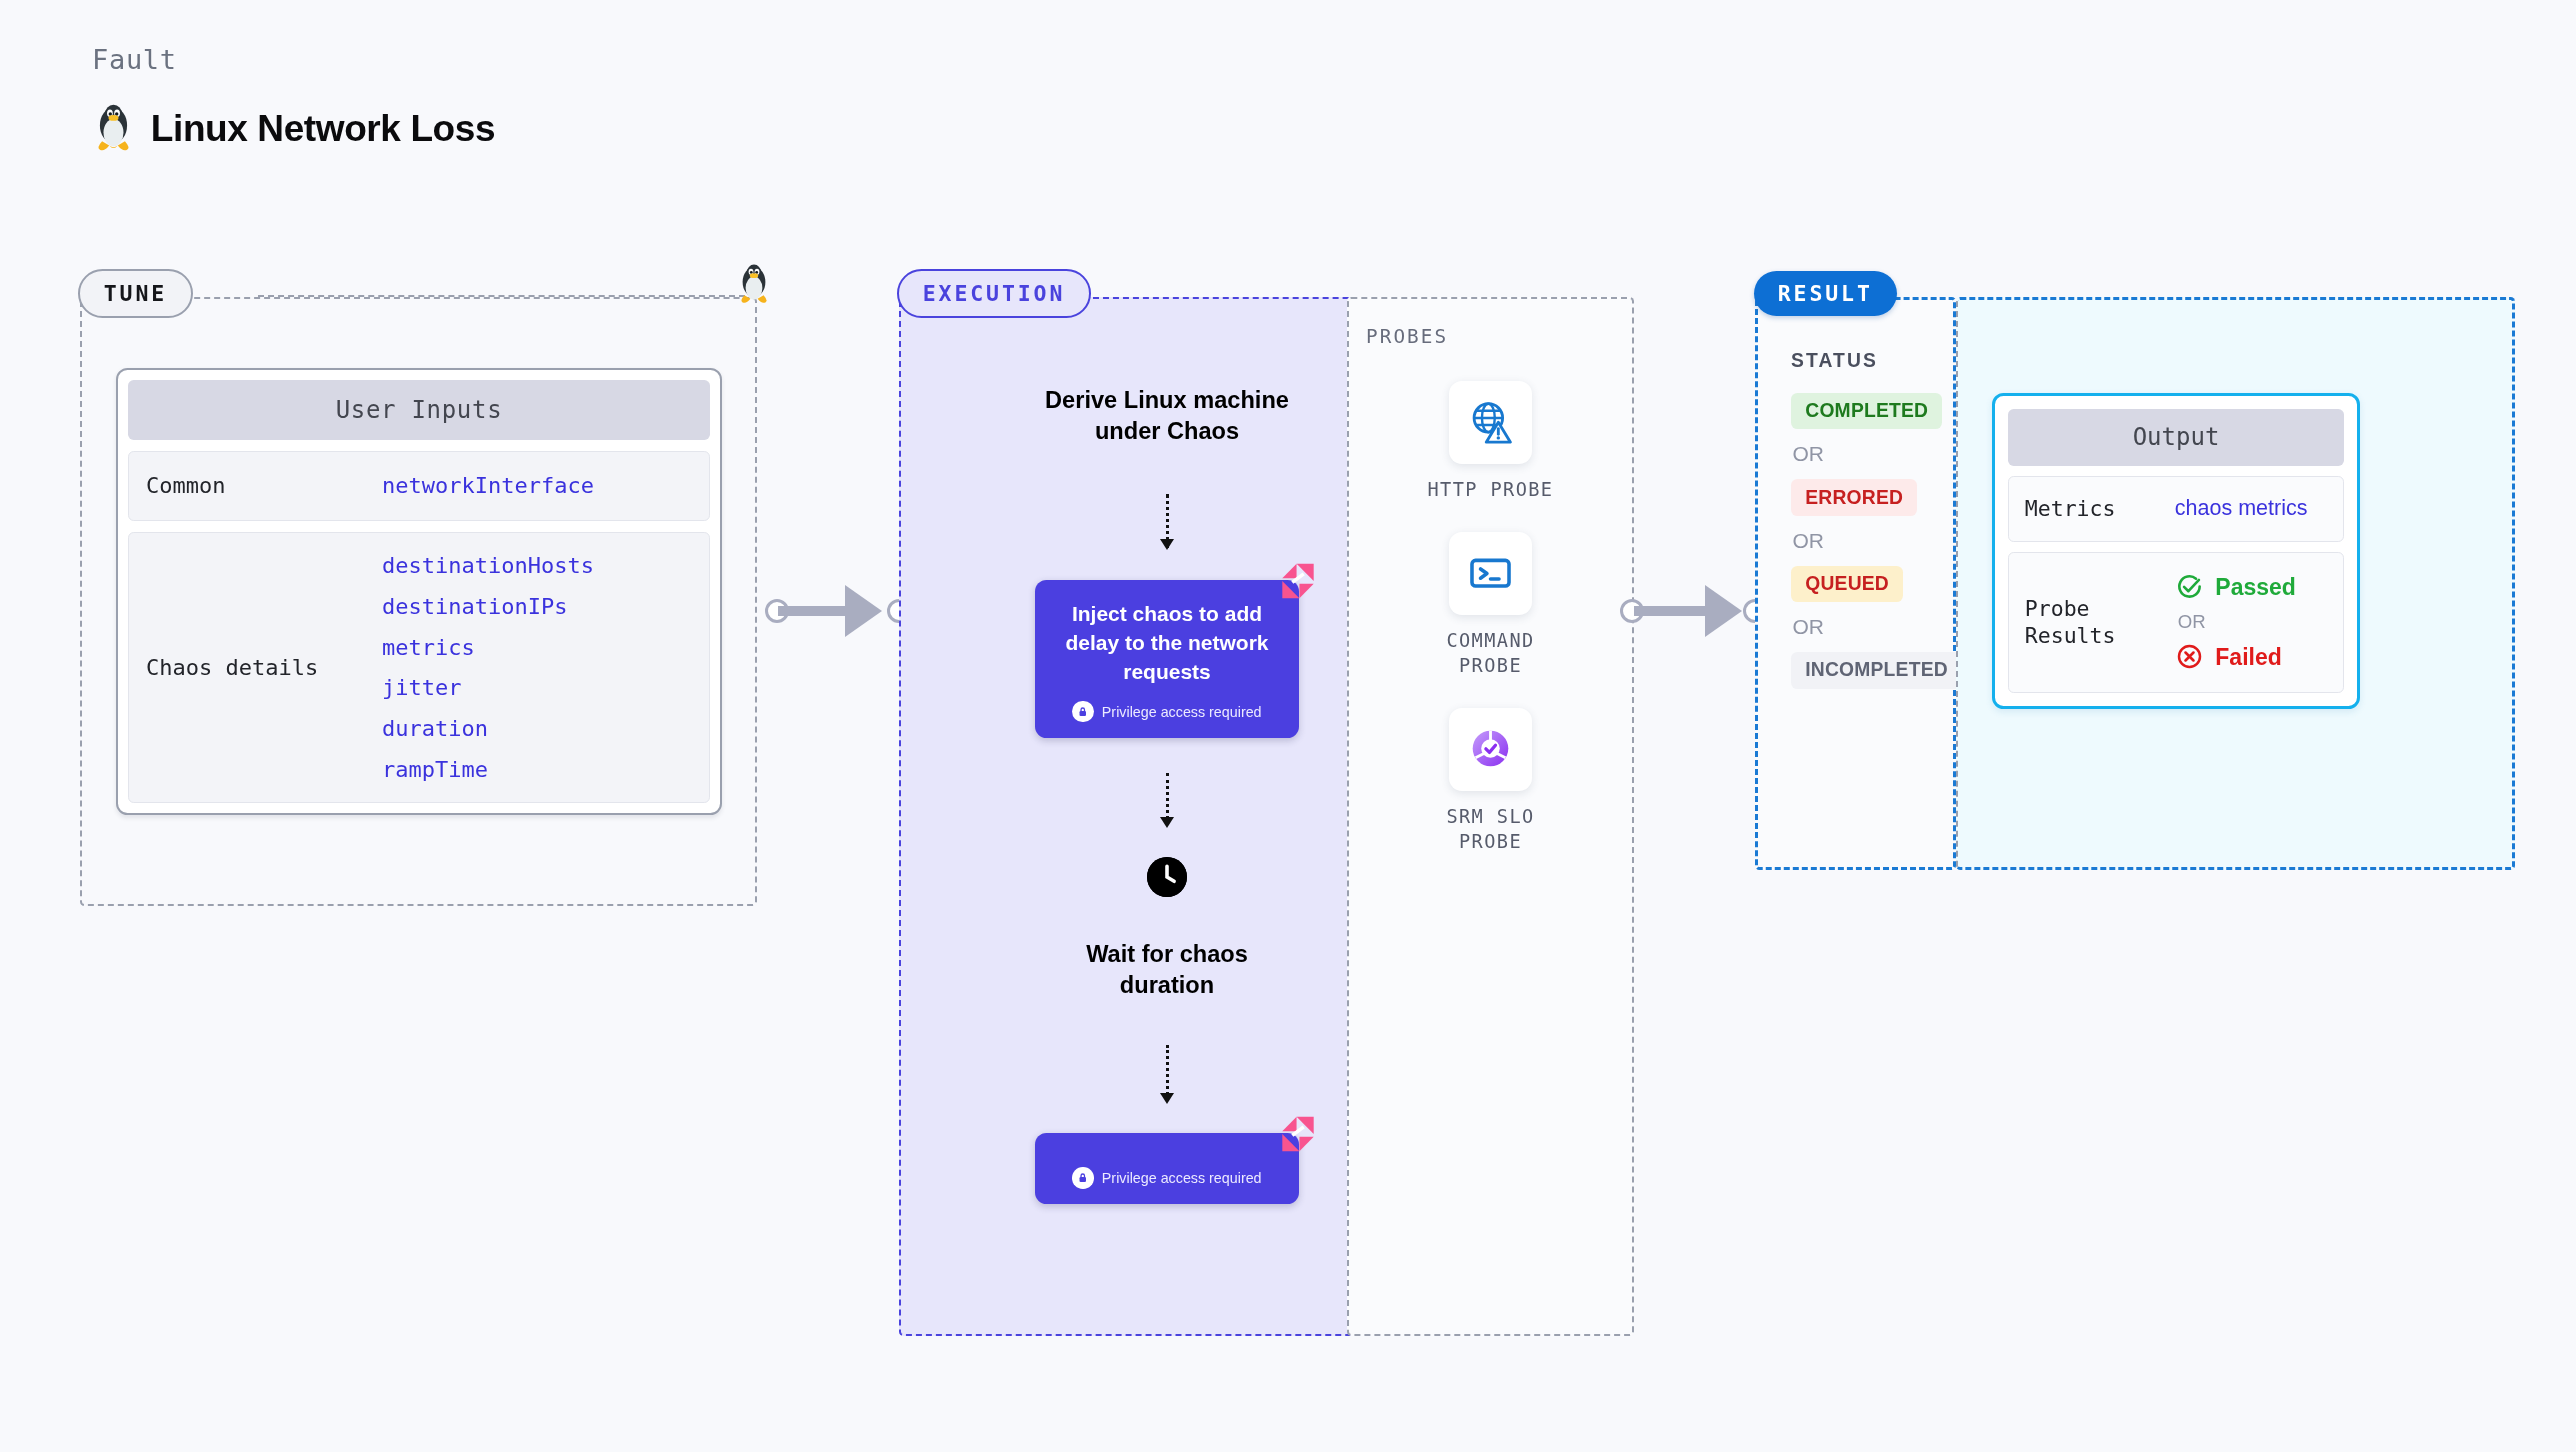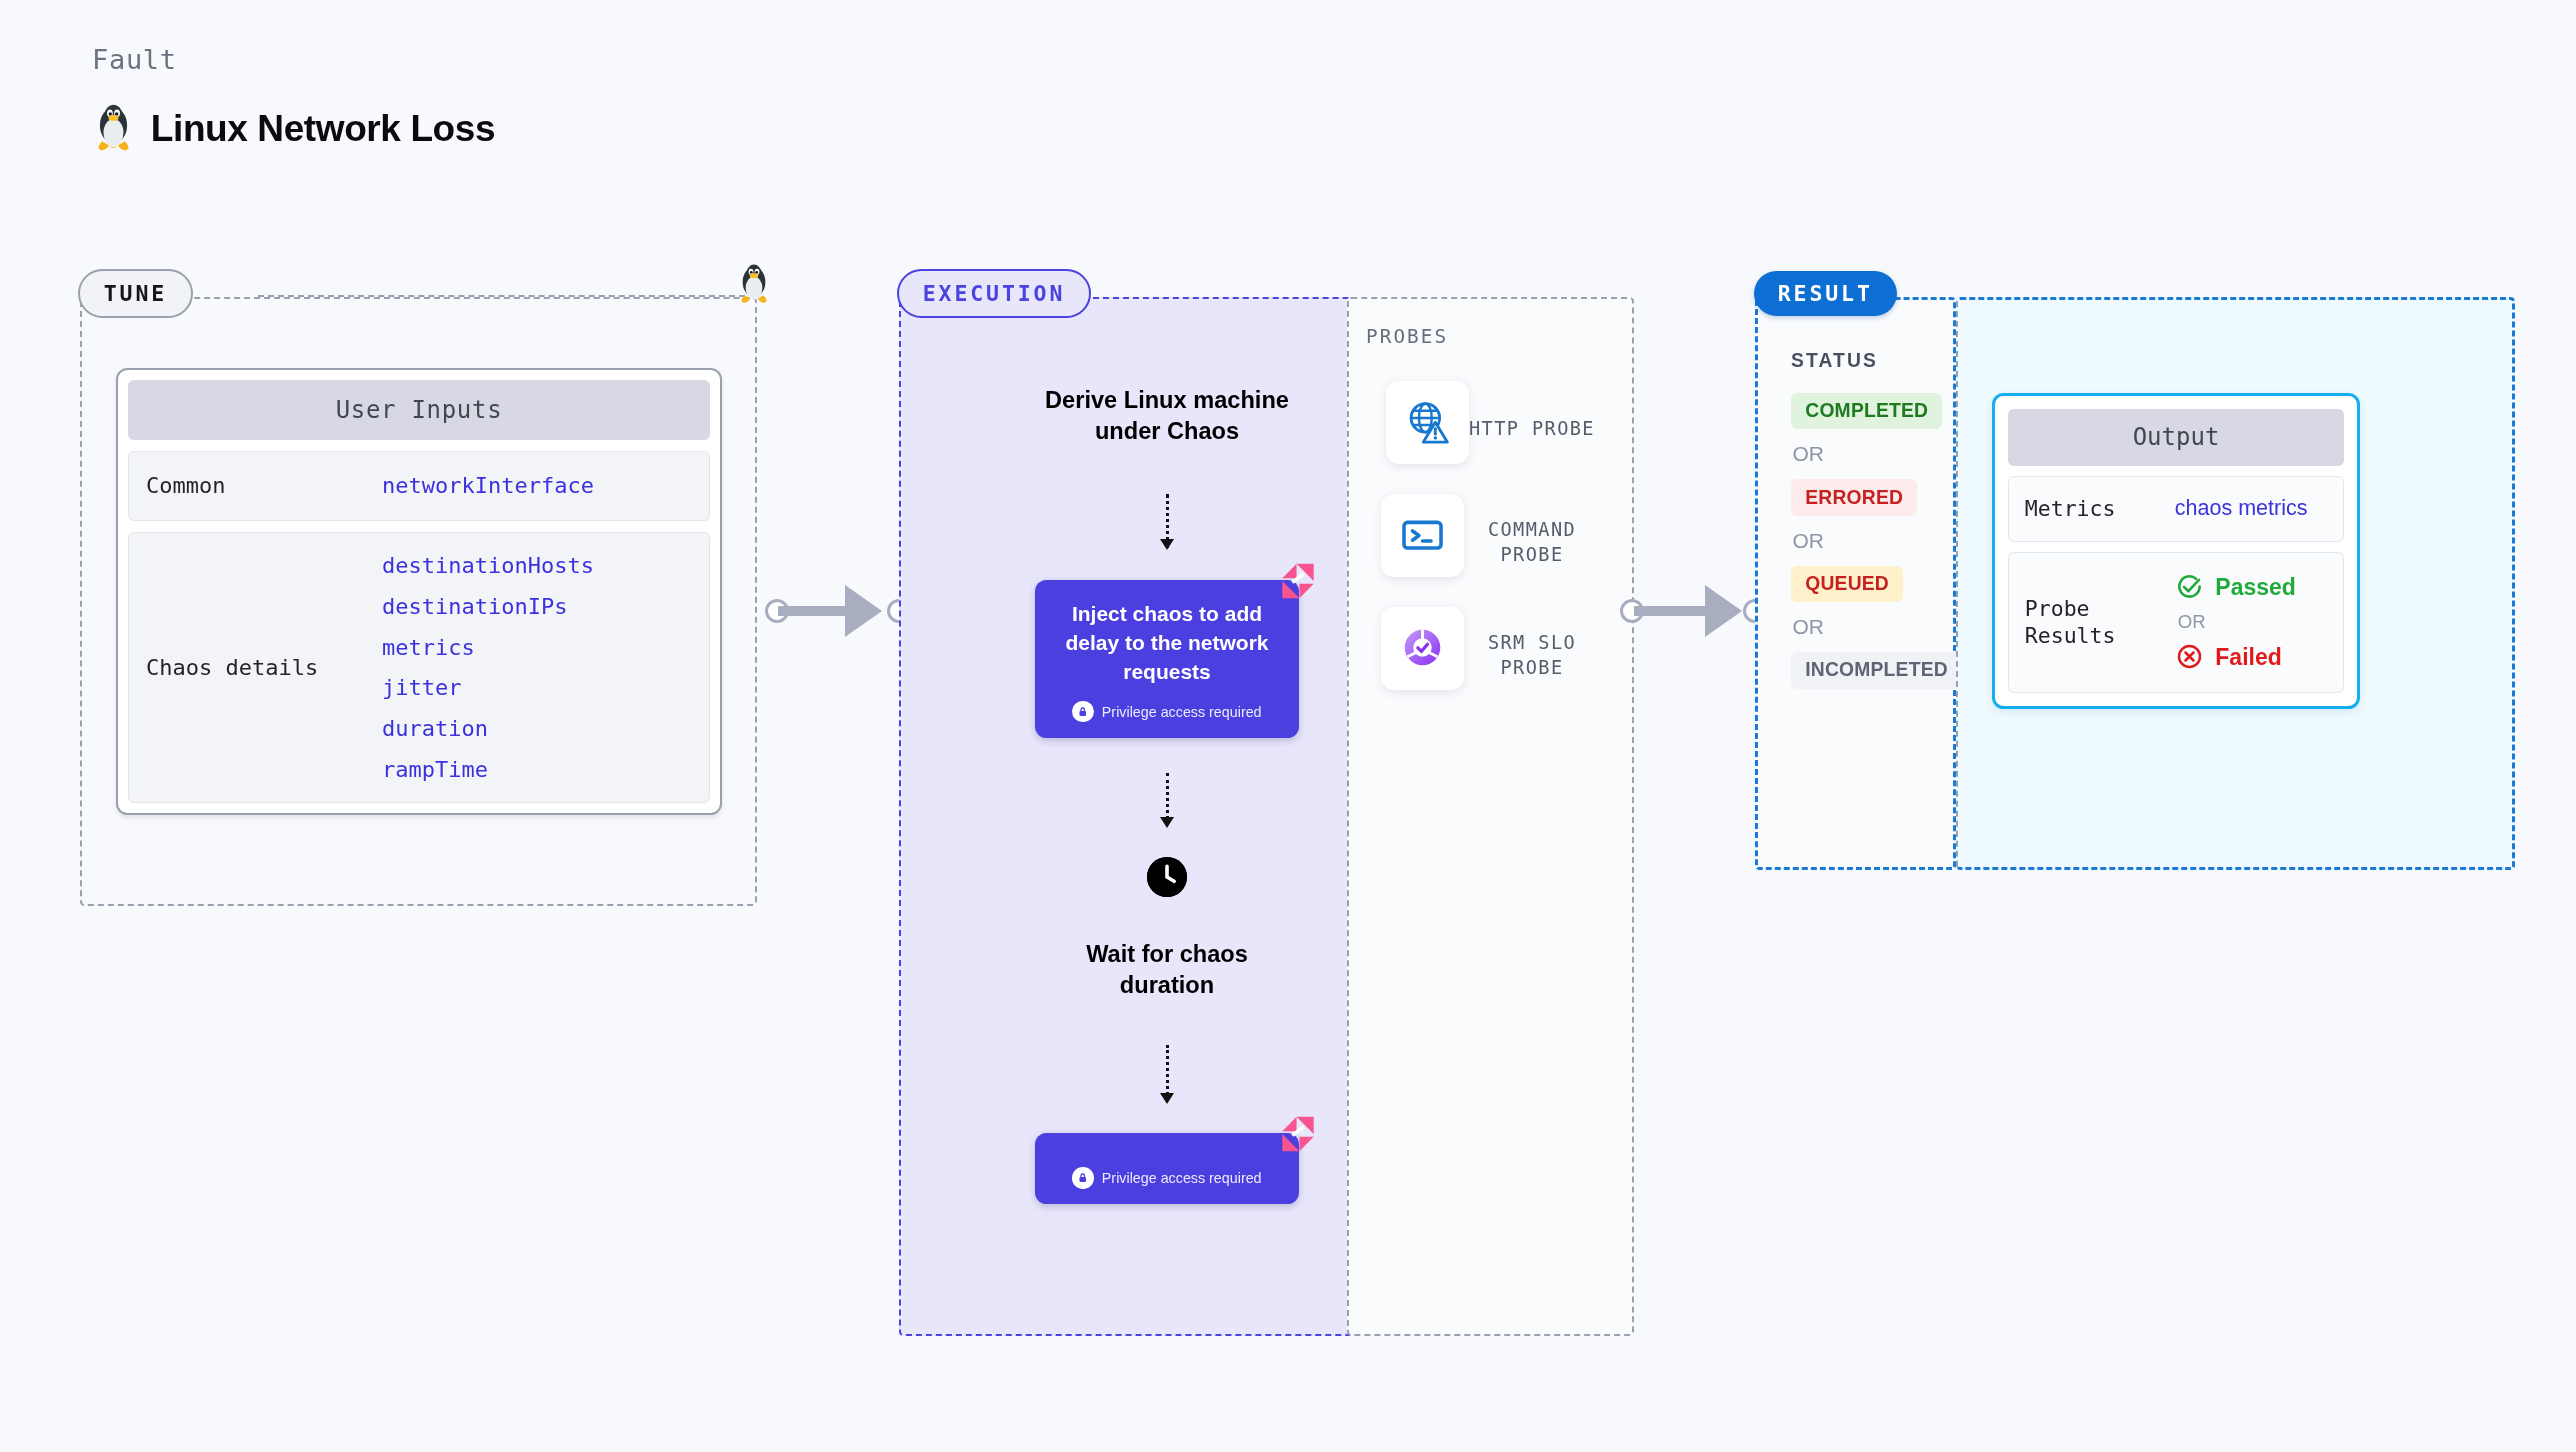--- a/index.html
+++ b/index.html
@@ -178,21 +178,21 @@
   }
   #probes-label {
     position: absolute; left: 17px; top: 26px;
     font-family: "DejaVu Sans Mono", monospace;
     font-size: 19.3px; color: #676c7c; letter-spacing: 2.1px;
   }
   .probe-list {
     position: absolute; left: 0; right: 0; top: 82px;
     display: flex; flex-direction: column; align-items: center; gap: 30px;
   }
-  .probe { display: flex; flex-direction: row; align-items: center; }
+  .probe { display: flex; flex-direction: column; align-items: center; }
   .probe-tile {
     width: 83px; height: 83px;
     background: #fff; border-radius: 13px;
     display: flex; align-items: center; justify-content: center;
     box-shadow: 0 2.9px 8.6px rgba(60,70,100,0.12);
   }
   .probe-name {
     margin-top: 13px;
     font-family: "DejaVu Sans Mono", monospace;
     font-size: 18.6px; color: #565b6b;

